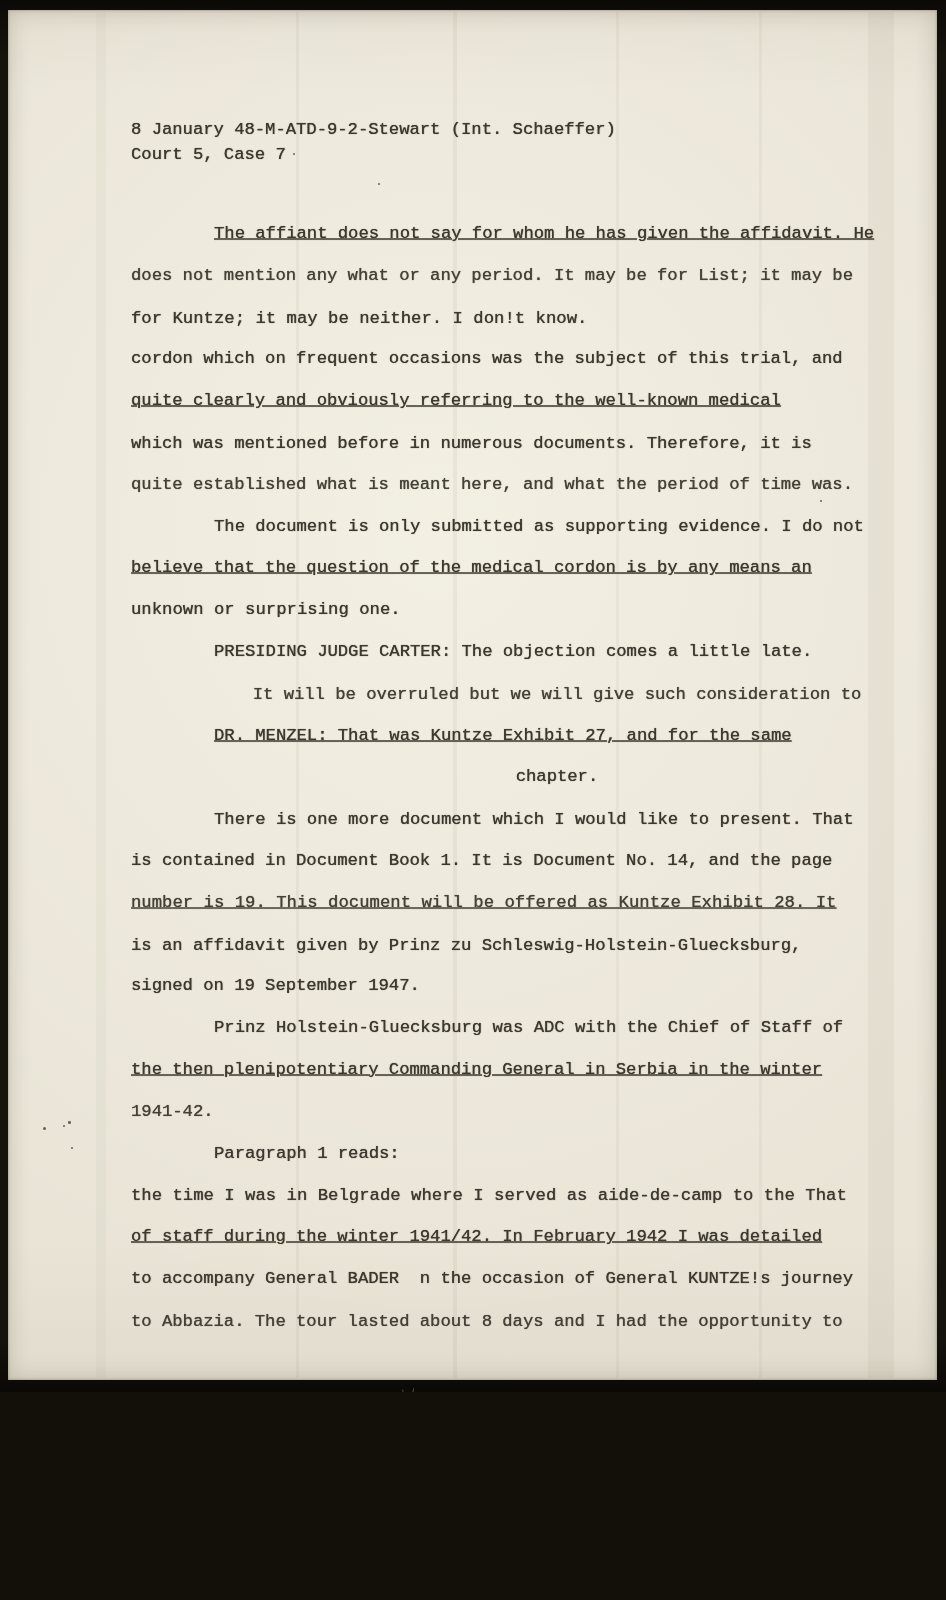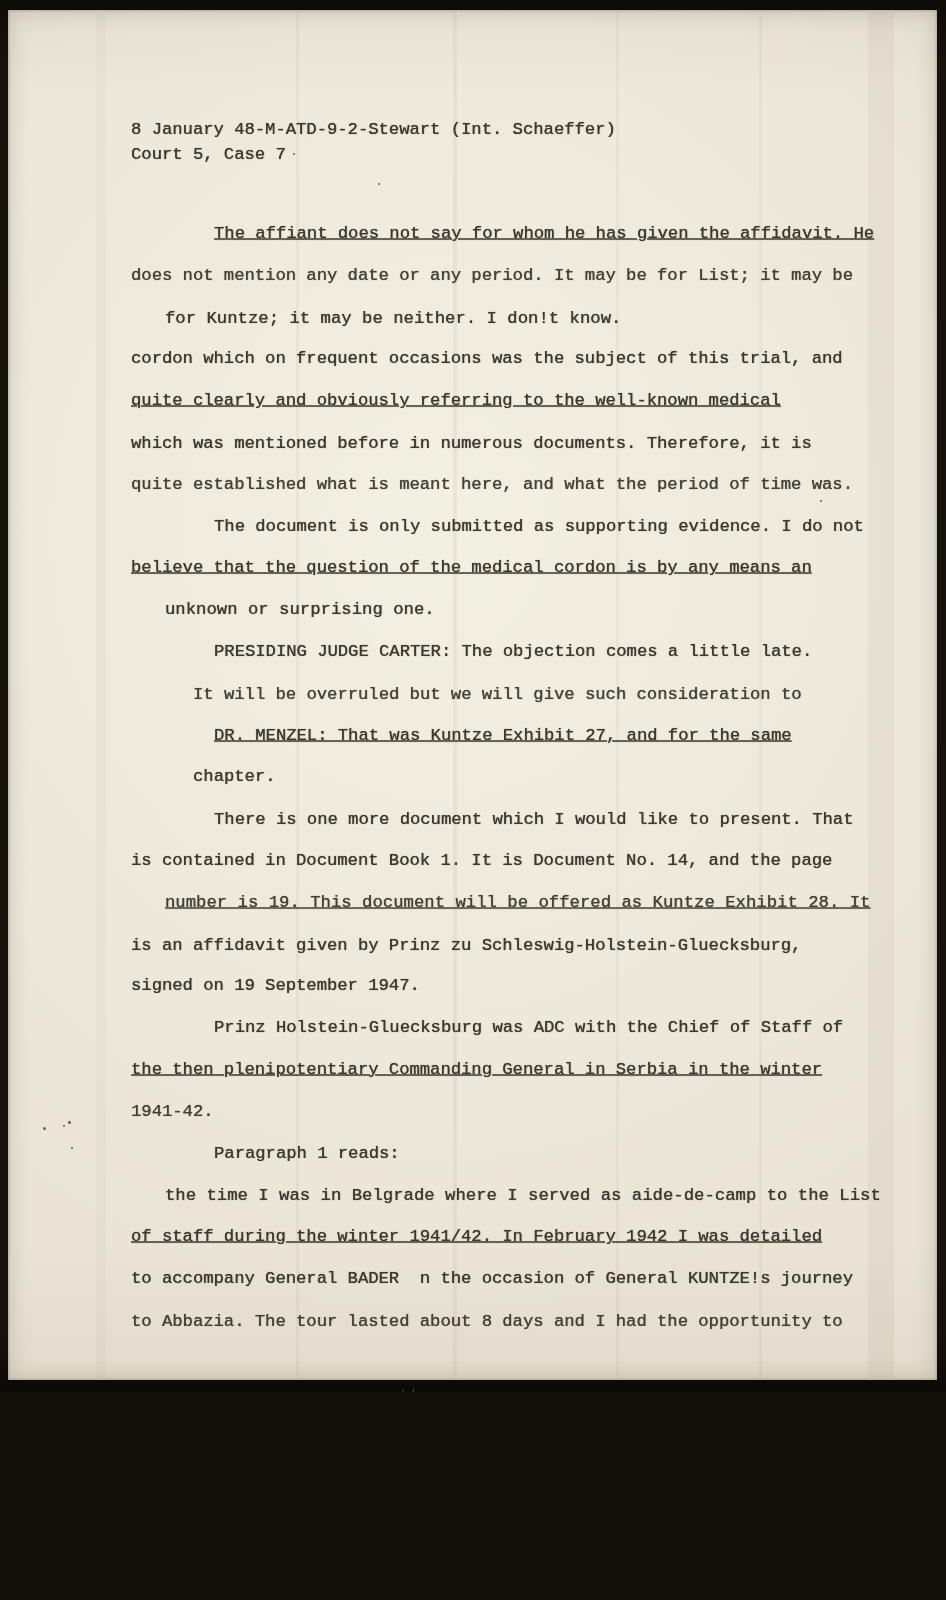--- a/index.html
+++ b/index.html
@@ -59,27 +59,27 @@
   .header .tline { line-height: 25.4px; }
 
   .bodytext {
     position: absolute;
     left: 131px;
     top: 213px;
     width: 790px;
   }
   .bodytext .tline { line-height: 41.8px; height: 41.8px; }
   .bodytext .indent-para { padding-left: 83px; }
-  .bodytext .indent-half { padding-left: 62px; }
+  .bodytext .indent-half { padding-left: 62px; text-align: center; }
   .bodytext .indent-none { padding-left: 0; }
   
   .bodytext .tline:nth-child(3n)   { transform: translateY(0.6px); }
   .bodytext .tline:nth-child(4n+1) { transform: translateY(-0.5px); text-decoration: underline; }
   .bodytext .tline:nth-child(5n+2) { opacity: 0.95; }
-  .bodytext .tline:nth-child(7n+3) { letter-spacing: 0.06px; margin-left: 34px; }
+  .bodytext .tline:nth-child(7n+3) { letter-spacing: 0.06px; }
 
   .pagenum {
     position: absolute;
     left: 458px;
     top: 1428px;
     line-height: 24px;
     opacity: 0.92;
   }
 
   
@@ -122,21 +122,21 @@
   <div class="streak s5"></div>
   <div class="streak s6"></div>
 
   <div class="header">
     <div class="tline">8 January 48-M-ATD-9-2-Stewart (Int. Schaeffer)</div>
     <div class="tline">Court 5, Case 7</div>
   </div>
 
   <div class="bodytext">
       <div class="tline indent-para">The affiant does not say for whom he has given the affidavit. He</div>
-      <div class="tline indent-none">does not mention any date or any period. It may be for List; it may be</div>
+      <div class="tline indent-none">does not mention any what or any period. It may be for List; it may be</div>
       <div class="tline indent-none">for Kuntze; it may be neither. I don!t know.</div>
       <div class="tline indent-none">cordon which on frequent occasions was the subject of this trial, and</div>
       <div class="tline indent-none">quite clearly and obviously referring to the well-known medical</div>
       <div class="tline indent-none">which was mentioned before in numerous documents. Therefore, it is</div>
       <div class="tline indent-none">quite established what is meant here, and what the period of time was.</div>
       <div class="tline indent-para">The document is only submitted as supporting evidence. I do not</div>
       <div class="tline indent-none">believe that the question of the medical cordon is by any means an</div>
       <div class="tline indent-none">unknown or surprising one.</div>
       <div class="tline indent-para">PRESIDING JUDGE CARTER: The objection comes a little late.</div>
       <div class="tline indent-half">It will be overruled but we will give such consideration to</div>
@@ -144,21 +144,21 @@
       <div class="tline indent-half">chapter.</div>
       <div class="tline indent-para">There is one more document which I would like to present. That</div>
       <div class="tline indent-none">is contained in Document Book 1. It is Document No. 14, and the page</div>
       <div class="tline indent-none">number is 19. This document will be offered as Kuntze Exhibit 28. It</div>
       <div class="tline indent-none">is an affidavit given by Prinz zu Schleswig-Holstein-Gluecksburg,</div>
       <div class="tline indent-none">signed on 19 September 1947.</div>
       <div class="tline indent-para">Prinz Holstein-Gluecksburg was ADC with the Chief of Staff of</div>
       <div class="tline indent-none">the then plenipotentiary Commanding General in Serbia in the winter</div>
       <div class="tline indent-none">1941-42.</div>
       <div class="tline indent-para">Paragraph 1 reads:</div>
-      <div class="tline indent-none">the time I was in Belgrade where I served as aide-de-camp to the List</div>
+      <div class="tline indent-none">the time I was in Belgrade where I served as aide-de-camp to the That</div>
       <div class="tline indent-none">of staff during the winter 1941/42. In February 1942 I was detailed</div>
       <div class="tline indent-none">to accompany General BADER  n the occasion of General KUNTZE!s journey</div>
       <div class="tline indent-none">to Abbazia. The tour lasted about 8 days and I had the opportunity to</div>
     </div>
 
   <div class="tline pagenum">8597</div>
 
   <span class="mark mark-above">◡</span>
   <span class="mark mark-below">c</span>
 

